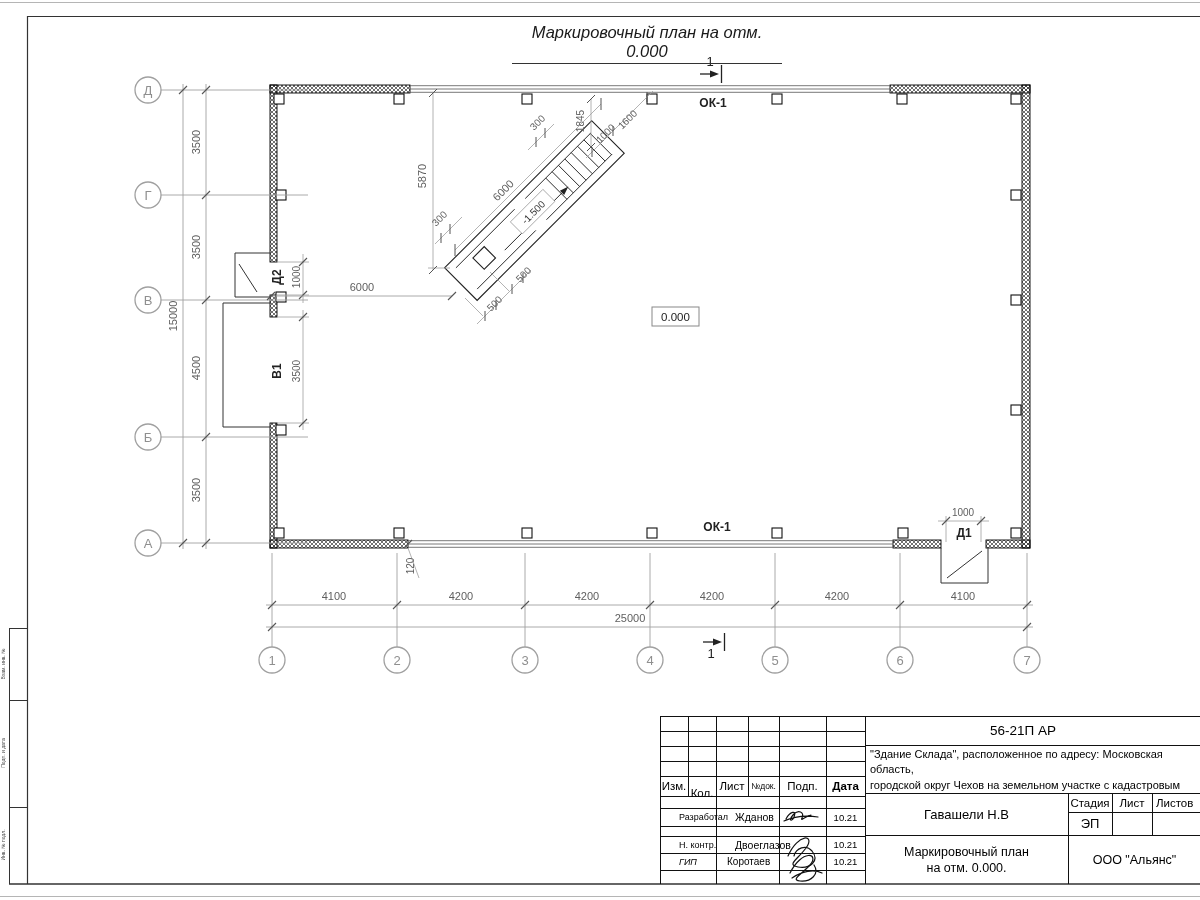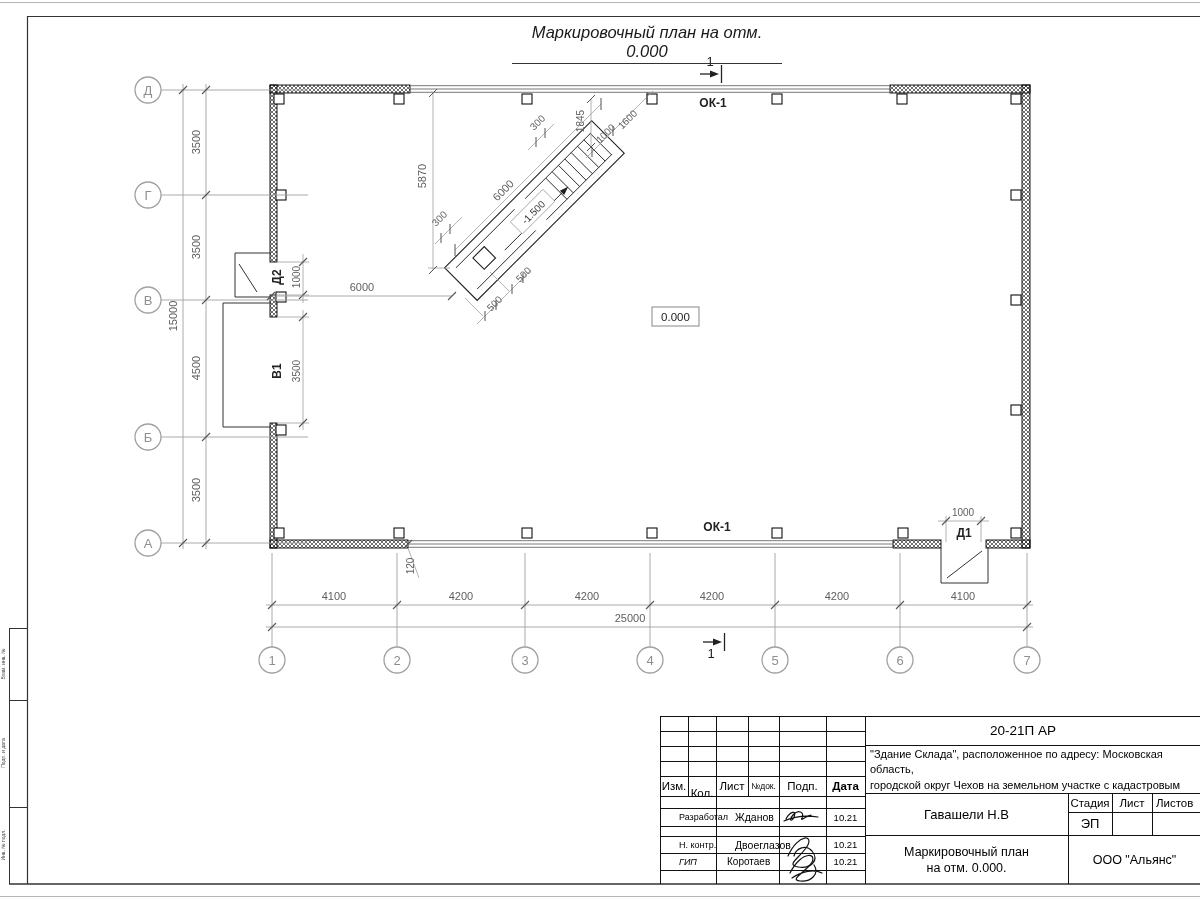--- a/index.html
+++ b/index.html
@@ -362,21 +362,21 @@
   <div class="cell left" style="left:0;top:92px;width:56px;height:18px;font-size:9px;">Разработал</div>
   <div class="cell left" style="left:56px;top:92px;width:63px;height:18px;font-size:10.5px;">Жданов</div>
   <div class="cell" style="left:166px;top:92px;width:39px;height:18px;font-size:9.5px;">10.21</div>
   <div class="cell left" style="left:0;top:120px;width:56px;height:17px;font-size:9px;">Н. контр.</div>
   <div class="cell left" style="left:56px;top:120px;width:63px;height:17px;font-size:10.5px;">Двоеглазов</div>
   <div class="cell" style="left:166px;top:120px;width:39px;height:17px;font-size:9.5px;">10.21</div>
   <div class="cell left" style="left:0;top:137px;width:56px;height:17px;font-size:9px;font-style:italic;">ГИП</div>
   <div class="cell left" style="left:48px;top:137px;width:63px;height:17px;font-size:10px;">Коротаев</div>
   <div class="cell" style="left:166px;top:137px;width:39px;height:17px;font-size:9.5px;">10.21</div>
 
-  <div class="cell" style="left:205px;top:0;width:316px;height:29px;font-size:13.5px;">20-21П АР</div>
+  <div class="cell" style="left:205px;top:0;width:316px;height:29px;font-size:13.5px;">56-21П АР</div>
   <div style="position:absolute;left:210px;top:31px;width:331px;font-size:11px;line-height:15.3px;color:#000;">
     <div><span>"Здание Склада", расположенное по адресу: Московская область,</span></div>
     <div><span>городской округ Чехов на земельном участке с кадастровым</span></div>
   </div>
   <div class="cell" style="left:205px;top:77px;width:203px;height:42px;font-size:13px;">Гавашели Н.В</div>
   <div class="cell" style="left:408px;top:77px;width:44px;height:19px;font-size:11.5px;">Стадия</div>
   <div class="cell" style="left:452px;top:77px;width:40px;height:19px;font-size:11.5px;">Лист</div>
   <div class="cell" style="left:492px;top:77px;width:49px;height:19px;font-size:11.5px;justify-content:flex-start;padding-left:4px;">Листов</div>
   <div class="cell" style="left:408px;top:96px;width:44px;height:23px;font-size:13px;">ЭП</div>
   <div style="position:absolute;left:205px;top:119px;width:203px;height:49px;display:flex;flex-direction:column;align-items:center;justify-content:center;font-size:12.5px;line-height:16px;color:#000;">

